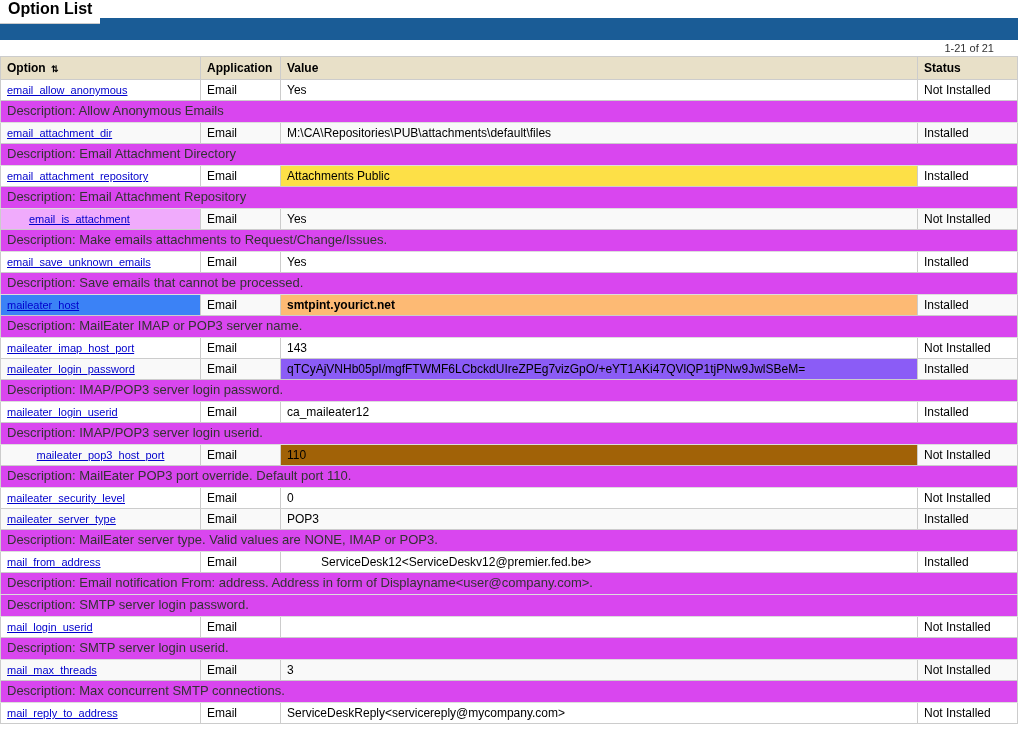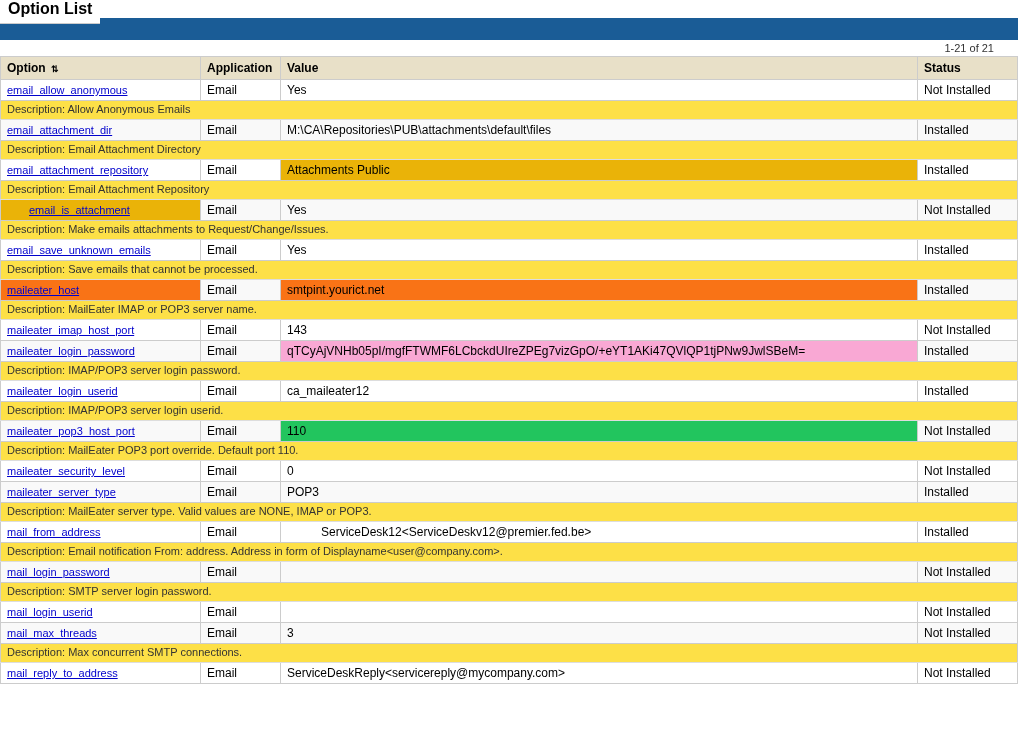--- a/index.html
+++ b/index.html
@@ -57,23 +57,23 @@
       vertical-align: middle;
     }
 
     tbody tr.data-row td {
       border: 1px solid #ccc;
       padding: 3px 6px;
       vertical-align: top;
     }
 
     tbody tr.desc-row td {
-      background: #fde047;
+      background: #d946ef;
       padding: 2px 6px 4px 6px;
-      font-size: 11px;
+      font-size: 13px;
       color: #333;
       border-left: 1px solid #ccc;
       border-right: 1px solid #ccc;
       border-bottom: 1px solid #ddd;
     }
 
     tbody tr.data-row:nth-child(4n+1) td,
     tbody tr.data-row:nth-child(4n+2) td {
       background: #fff;
     }
@@ -135,81 +135,81 @@
           <td class="app-col" style="background: rgb(249, 249, 249);">Email</td>
           <td class="value-col" style="background: rgb(249, 249, 249);">M:\CA\Repositories\PUB\attachments\default\files</td>
           <td class="status-col" style="background: rgb(249, 249, 249);">Installed</td>
         </tr>
         <tr class="desc-row">
           <td colspan="4">Description: Email Attachment Directory</td>
         </tr>
         <tr class="data-row">
           <td class="option-col" style="background: rgb(255, 255, 255);"><a class="option-link" href="#">email_attachment_repository</a></td>
           <td class="app-col" style="background: rgb(255, 255, 255);">Email</td>
-          <td class="value-col" style="background: #eab308;">Attachments Public</td>
+          <td class="value-col" style="background: #fde047;">Attachments Public</td>
           <td class="status-col" style="background: rgb(255, 255, 255);">Installed</td>
         </tr>
         <tr class="desc-row">
           <td colspan="4">Description: Email Attachment Repository</td>
         </tr>
         <tr class="data-row">
-          <td class="option-col" style="background: #eab308; padding-left: 28px;"><a class="option-link" href="#">email_is_attachment</a></td>
+          <td class="option-col" style="background: #f0abfc; padding-left: 28px;"><a class="option-link" href="#">email_is_attachment</a></td>
           <td class="app-col" style="background: rgb(249, 249, 249);">Email</td>
           <td class="value-col" style="background: rgb(249, 249, 249);">Yes</td>
           <td class="status-col" style="background: rgb(249, 249, 249);">Not Installed</td>
         </tr>
         <tr class="desc-row">
           <td colspan="4">Description: Make emails attachments to Request/Change/Issues.</td>
         </tr>
         <tr class="data-row">
           <td class="option-col" style="background: rgb(255, 255, 255);"><a class="option-link" href="#">email_save_unknown_emails</a></td>
           <td class="app-col" style="background: rgb(255, 255, 255);">Email</td>
           <td class="value-col" style="background: rgb(255, 255, 255);">Yes</td>
           <td class="status-col" style="background: rgb(255, 255, 255);">Installed</td>
         </tr>
         <tr class="desc-row">
           <td colspan="4">Description: Save emails that cannot be processed.</td>
         </tr>
         <tr class="data-row">
-          <td class="option-col" style="background: #f97316; margin-left: 44px;"><a class="option-link" href="#">maileater_host</a></td>
-          <td class="app-col" style="background: rgb(249, 249, 249);">Email</td>
-          <td class="value-col" style="background: #f97316;">smtpint.yourict.net</td>
+          <td class="option-col" style="background: #3b82f6; margin-left: 44px;"><a class="option-link" href="#">maileater_host</a></td>
+          <td class="app-col" style="background: rgb(249, 249, 249);">Email</td>
+          <td class="value-col" style="background: #fdba74; font-weight: bold;">smtpint.yourict.net</td>
           <td class="status-col" style="background: rgb(249, 249, 249);">Installed</td>
         </tr>
         <tr class="desc-row">
           <td colspan="4">Description: MailEater IMAP or POP3 server name.</td>
         </tr>
         <tr class="data-row">
           <td class="option-col" style="background: rgb(255, 255, 255);"><a class="option-link" href="#">maileater_imap_host_port</a></td>
           <td class="app-col" style="background: rgb(255, 255, 255);">Email</td>
           <td class="value-col" style="background: rgb(255, 255, 255);">143</td>
           <td class="status-col" style="background: rgb(255, 255, 255);">Not Installed</td>
         </tr>
         <tr class="data-row">
           <td class="option-col" style="background: rgb(249, 249, 249);"><a class="option-link" href="#">maileater_login_password</a></td>
           <td class="app-col" style="background: rgb(249, 249, 249);">Email</td>
-          <td class="value-col" style="background: #f9a8d4; margin-top: 12px;">qTCyAjVNHb05pI/mgfFTWMF6LCbckdUIreZPEg7vizGpO/+eYT1AKi47QVlQP1tjPNw9JwlSBeM=</td>
+          <td class="value-col" style="background: #8b5cf6; margin-top: 12px;">qTCyAjVNHb05pI/mgfFTWMF6LCbckdUIreZPEg7vizGpO/+eYT1AKi47QVlQP1tjPNw9JwlSBeM=</td>
           <td class="status-col" style="background: rgb(249, 249, 249);">Installed</td>
         </tr>
         <tr class="desc-row">
           <td colspan="4">Description: IMAP/POP3 server login password.</td>
         </tr>
         <tr class="data-row">
           <td class="option-col" style="background: rgb(255, 255, 255);"><a class="option-link" href="#">maileater_login_userid</a></td>
           <td class="app-col" style="background: rgb(255, 255, 255);">Email</td>
           <td class="value-col" style="background: rgb(255, 255, 255);">ca_maileater12</td>
           <td class="status-col" style="background: rgb(255, 255, 255);">Installed</td>
         </tr>
         <tr class="desc-row">
           <td colspan="4">Description: IMAP/POP3 server login userid.</td>
         </tr>
         <tr class="data-row">
-          <td class="option-col" style="background: rgb(249, 249, 249);"><a class="option-link" href="#">maileater_pop3_host_port</a></td>
-          <td class="app-col" style="background: rgb(249, 249, 249);">Email</td>
-          <td class="value-col" style="background: #22c55e;">110</td>
+          <td class="option-col" style="background: rgb(249, 249, 249); text-align: center;"><a class="option-link" href="#">maileater_pop3_host_port</a></td>
+          <td class="app-col" style="background: rgb(249, 249, 249);">Email</td>
+          <td class="value-col" style="background: #a16207;">110</td>
           <td class="status-col" style="background: rgb(249, 249, 249);">Not Installed</td>
         </tr>
         <tr class="desc-row">
           <td colspan="4">Description: MailEater POP3 port override. Default port 110.</td>
         </tr>
         <tr class="data-row">
           <td class="option-col" style="background: rgb(255, 255, 255);"><a class="option-link" href="#">maileater_security_level</a></td>
           <td class="app-col" style="background: rgb(255, 255, 255);">Email</td>
           <td class="value-col" style="background: rgb(255, 255, 255);">0</td>
           <td class="status-col" style="background: rgb(255, 255, 255);">Not Installed</td>
@@ -225,34 +225,31 @@
         </tr>
         <tr class="data-row">
           <td class="option-col" style="background: rgb(255, 255, 255);"><a class="option-link" href="#">mail_from_address</a></td>
           <td class="app-col" style="background: rgb(255, 255, 255);">Email</td>
           <td class="value-col" style="background: rgb(255, 255, 255); padding-left: 40px;">ServiceDesk12&lt;ServiceDeskv12@premier.fed.be&gt;</td>
           <td class="status-col" style="background: rgb(255, 255, 255);">Installed</td>
         </tr>
         <tr class="desc-row">
           <td colspan="4">Description: Email notification From: address. Address in form of Displayname&lt;user@company.com&gt;.</td>
         </tr>
-        <tr class="data-row">
-          <td class="option-col" style="background: rgb(249, 249, 249);"><a class="option-link" href="#">mail_login_password</a></td>
-          <td class="app-col" style="background: rgb(249, 249, 249);">Email</td>
-          <td class="value-col" style="background: rgb(249, 249, 249);"></td>
-          <td class="status-col" style="background: rgb(249, 249, 249);">Not Installed</td>
-        </tr>
         <tr class="desc-row">
           <td colspan="4">Description: SMTP server login password.</td>
         </tr>
         <tr class="data-row">
           <td class="option-col" style="background: rgb(255, 255, 255);"><a class="option-link" href="#">mail_login_userid</a></td>
           <td class="app-col" style="background: rgb(255, 255, 255);">Email</td>
           <td class="value-col" style="background: rgb(255, 255, 255);"></td>
           <td class="status-col" style="background: rgb(255, 255, 255);">Not Installed</td>
+        </tr>
+        <tr class="desc-row">
+          <td colspan="4">Description: SMTP server login userid.</td>
         </tr>
         <tr class="data-row">
           <td class="option-col" style="background: rgb(249, 249, 249);"><a class="option-link" href="#">mail_max_threads</a></td>
           <td class="app-col" style="background: rgb(249, 249, 249);">Email</td>
           <td class="value-col" style="background: rgb(249, 249, 249);">3</td>
           <td class="status-col" style="background: rgb(249, 249, 249);">Not Installed</td>
         </tr>
         <tr class="desc-row">
           <td colspan="4">Description: Max concurrent SMTP connections.</td>
         </tr>

